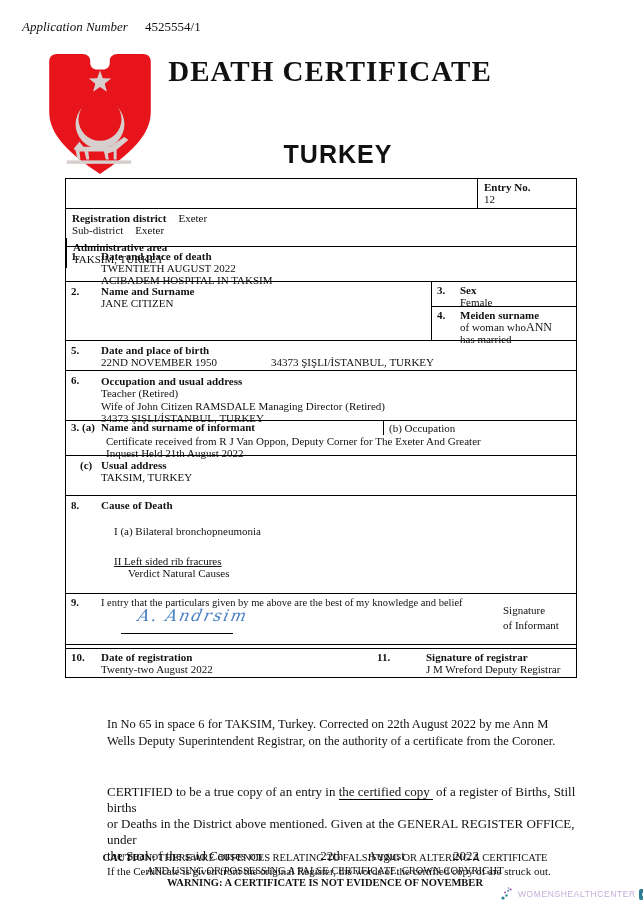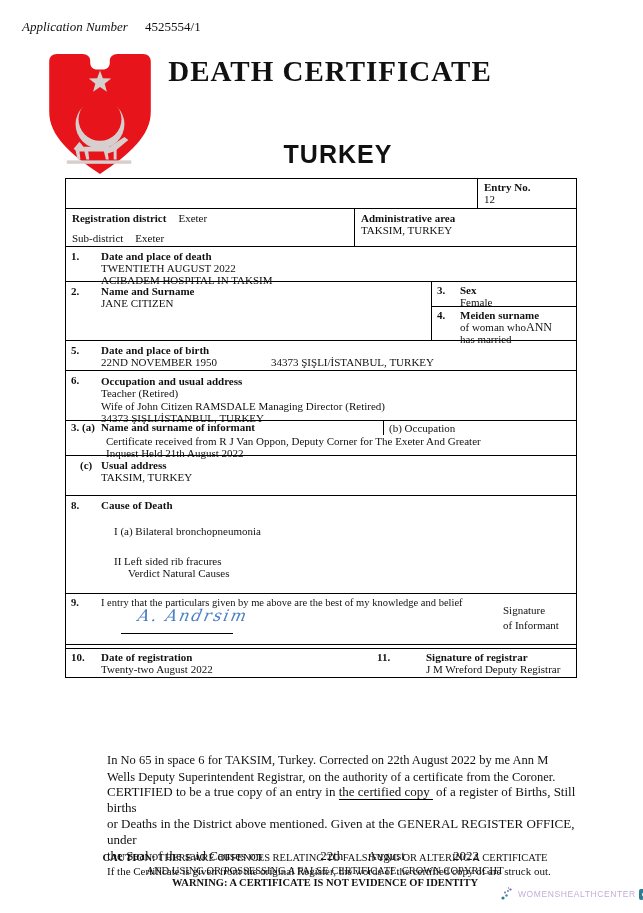--- a/index.html
+++ b/index.html
@@ -24,21 +24,21 @@
     border:1px solid #000; font-size:11px; line-height:12px; }
   .row { border-top:1px solid #000; display:flex; position:relative; }
   .row:first-child { border-top:none; }
   .lbl { font-weight:bold; }
   .num { display:inline-block; width:35px; padding-left:5px; font-weight:bold; flex:0 0 auto; }
   .content { flex:1; }
 
   .rowA { height:29px; justify-content:flex-end; }
   .entry-box { width:99px; border-left:1px solid #000; padding:2px 6px; }
 
-  .rowB { height:38px; }
+  .rowB { height:38px;flex-direction:column; }
   .rowB .cellL { flex:1; padding:3px 6px 2px 6px; display:flex; flex-direction:column; justify-content:space-between; }
   .rowB .cellR { width:222px; border-left:1px solid #000; padding:3px 6px; }
   .inline-val { margin-left:12px; }
 
   .row1 { height:35px; padding-top:3px; }
   .row2g { height:59px; }
   .row2g .cellL { flex:1; display:flex; padding-top:3px; }
   .row2g .colR { width:145px; border-left:1px solid #000; display:flex; flex-direction:column; }
   .cell3 { height:25px; border-bottom:1px solid #000; display:flex; padding-top:2px; }
   .cell4 { flex:1; display:flex; padding-top:2px; }
@@ -53,37 +53,37 @@
 
   .row7a { height:35px; display:block; }
   .r7head { display:flex; }
   .bcell { width:193px; border-left:1px solid #000; padding:1px 0 1px 5px; flex:0 0 auto; }
   .r7line { margin-left:40px; }
   .row7c { height:40px; padding-top:3px; }
   .numC { display:inline-block; width:35px; padding-left:14px; font-weight:bold; flex:0 0 auto; }
 
   .row8 { height:98px; padding-top:3px; }
   .cod1 { margin-top:14px; margin-left:13px; }
-  .cod2 { margin-top:18px; margin-left:13px; }
+  .cod2 { margin-top:18px; margin-left:13px;text-decoration:underline; }
   .cod3 { margin-left:27px; }
 
   .row9 { height:51px; padding-top:3px; font-size:10.5px; }
   .signature { position:absolute; left:72px; top:16px; font-size:16px; font-style:italic;
     font-family:"DejaVu Serif", serif; letter-spacing:2px; transform:skewX(-12deg); }
   .sig-line { position:absolute; left:55px; top:39px; width:112px; border-bottom:1px solid #000; }
   .sig-label { position:absolute; left:437px; top:9px; font-size:11px; line-height:15px; }
 
   .dbl { height:5px; border-top:1px solid #000; border-bottom:1px solid #000; }
   .row10 { height:28px; border-top:none; padding-top:2px; }
   .cell10 { flex:1; display:flex; }
   .cell11 { width:204px; display:flex; }
   .num11 { display:inline-block; width:54px; padding-left:5px; font-weight:bold; flex:0 0 auto; }
 
   
-  .correction { position:absolute; left:107px; top:716px; width:470px; font-size:12.5px; line-height:17px;margin-top:36px; }
+  .correction { position:absolute; left:107px; top:716px; width:470px; font-size:12.5px; line-height:17px; }
   .certified { position:absolute; left:107px; top:784px; width:470px; font-size:13px; line-height:16px; }
   .certified .underlined { border-bottom:1px solid #000; padding-right:3px; }
   .certified .gap1 { margin-left:58px; }
   .certified .gap2 { margin-left:24px; }
   .certified .gap3 { margin-left:48px; }
   .certified .small { font-size:11px; line-height:14px; }
 
   .caution { position:absolute; left:55px; top:852px; width:540px; text-align:center;
     font-size:10.5px; line-height:12.5px; }
   .caution .warning { font-weight:bold; }
@@ -275,21 +275,21 @@
       <span>the Seal of the said Causes on</span><span class="gap1">22th</span><span class="gap2">August</span><span class="gap3">2022</span>
     </div>
     <div class="small">If the Certificate is given from the original Register, the words of the certified copy of are struck out.</div>
   </div>
 
   <div class="caution">
     <div>
       <span class="warning">CAUTION:</span><span> THERE ARE OFFENCES RELATING TO FALSIFYNG OR ALTERING A CERTIFICATE</span>
     </div>
     <div>AND USING OR POSSESSING A FALSE CERTIFICATE. CROWN COPYRIGHT</div>
-    <div class="warning">WARNING: A CERTIFICATE IS NOT EVIDENCE OF IDENTITY</div>
+    <div class="warning">WARNING: A CERTIFICATE IS NOT EVIDENCE OF NOVEMBER</div>
   </div>
 
   <div class="watermark">
     <svg class="wm-dots" width="16" height="16" viewBox="0 0 16 16">
       <circle cx="3" cy="12" r="1.6" fill="#2c7c94"></circle>
       <circle cx="6.5" cy="9.5" r="1.2" fill="#3a8fa3"></circle>
       <circle cx="5" cy="6.5" r="1" fill="#9b59b6"></circle>
       <circle cx="8" cy="5" r="0.9" fill="#3a8fa3"></circle>
       <circle cx="10.5" cy="3.5" r="1.1" fill="#8e44ad"></circle>
       <circle cx="8.5" cy="2" r="0.7" fill="#3a8fa3"></circle>

